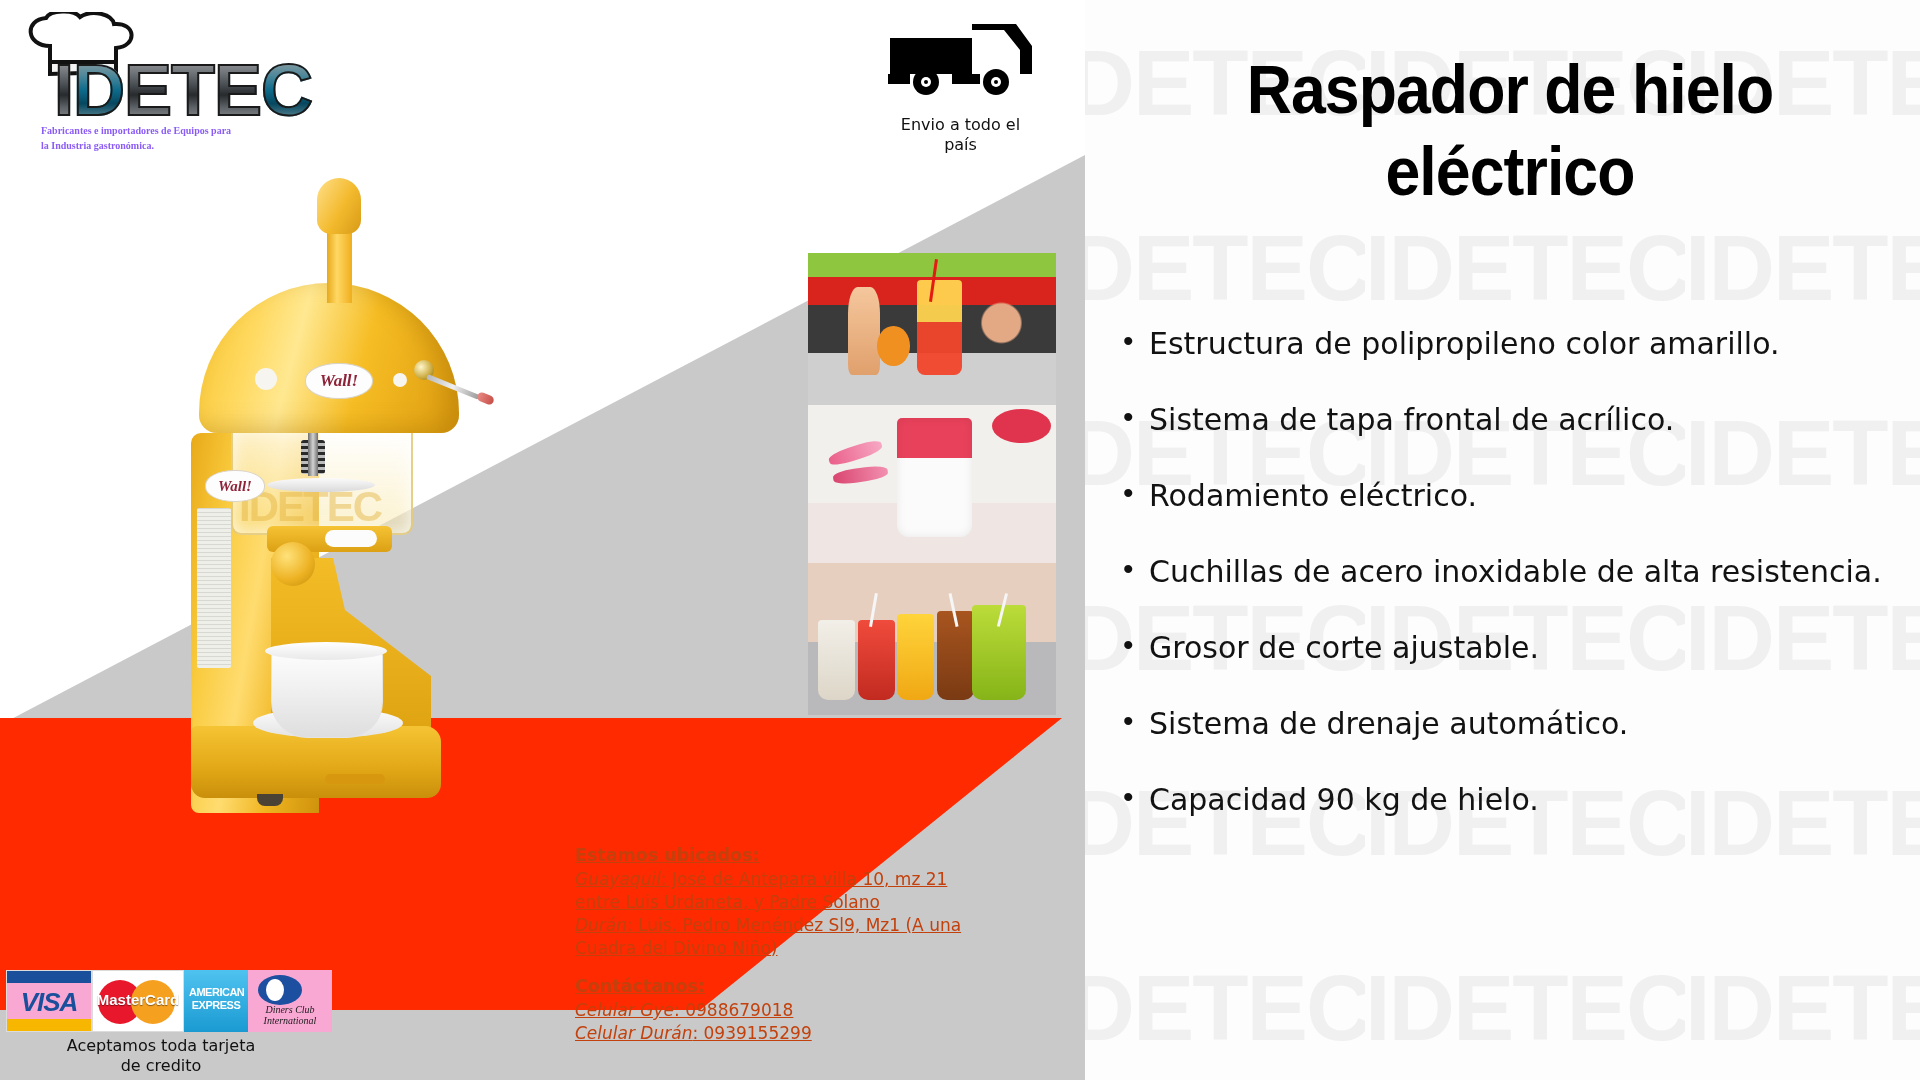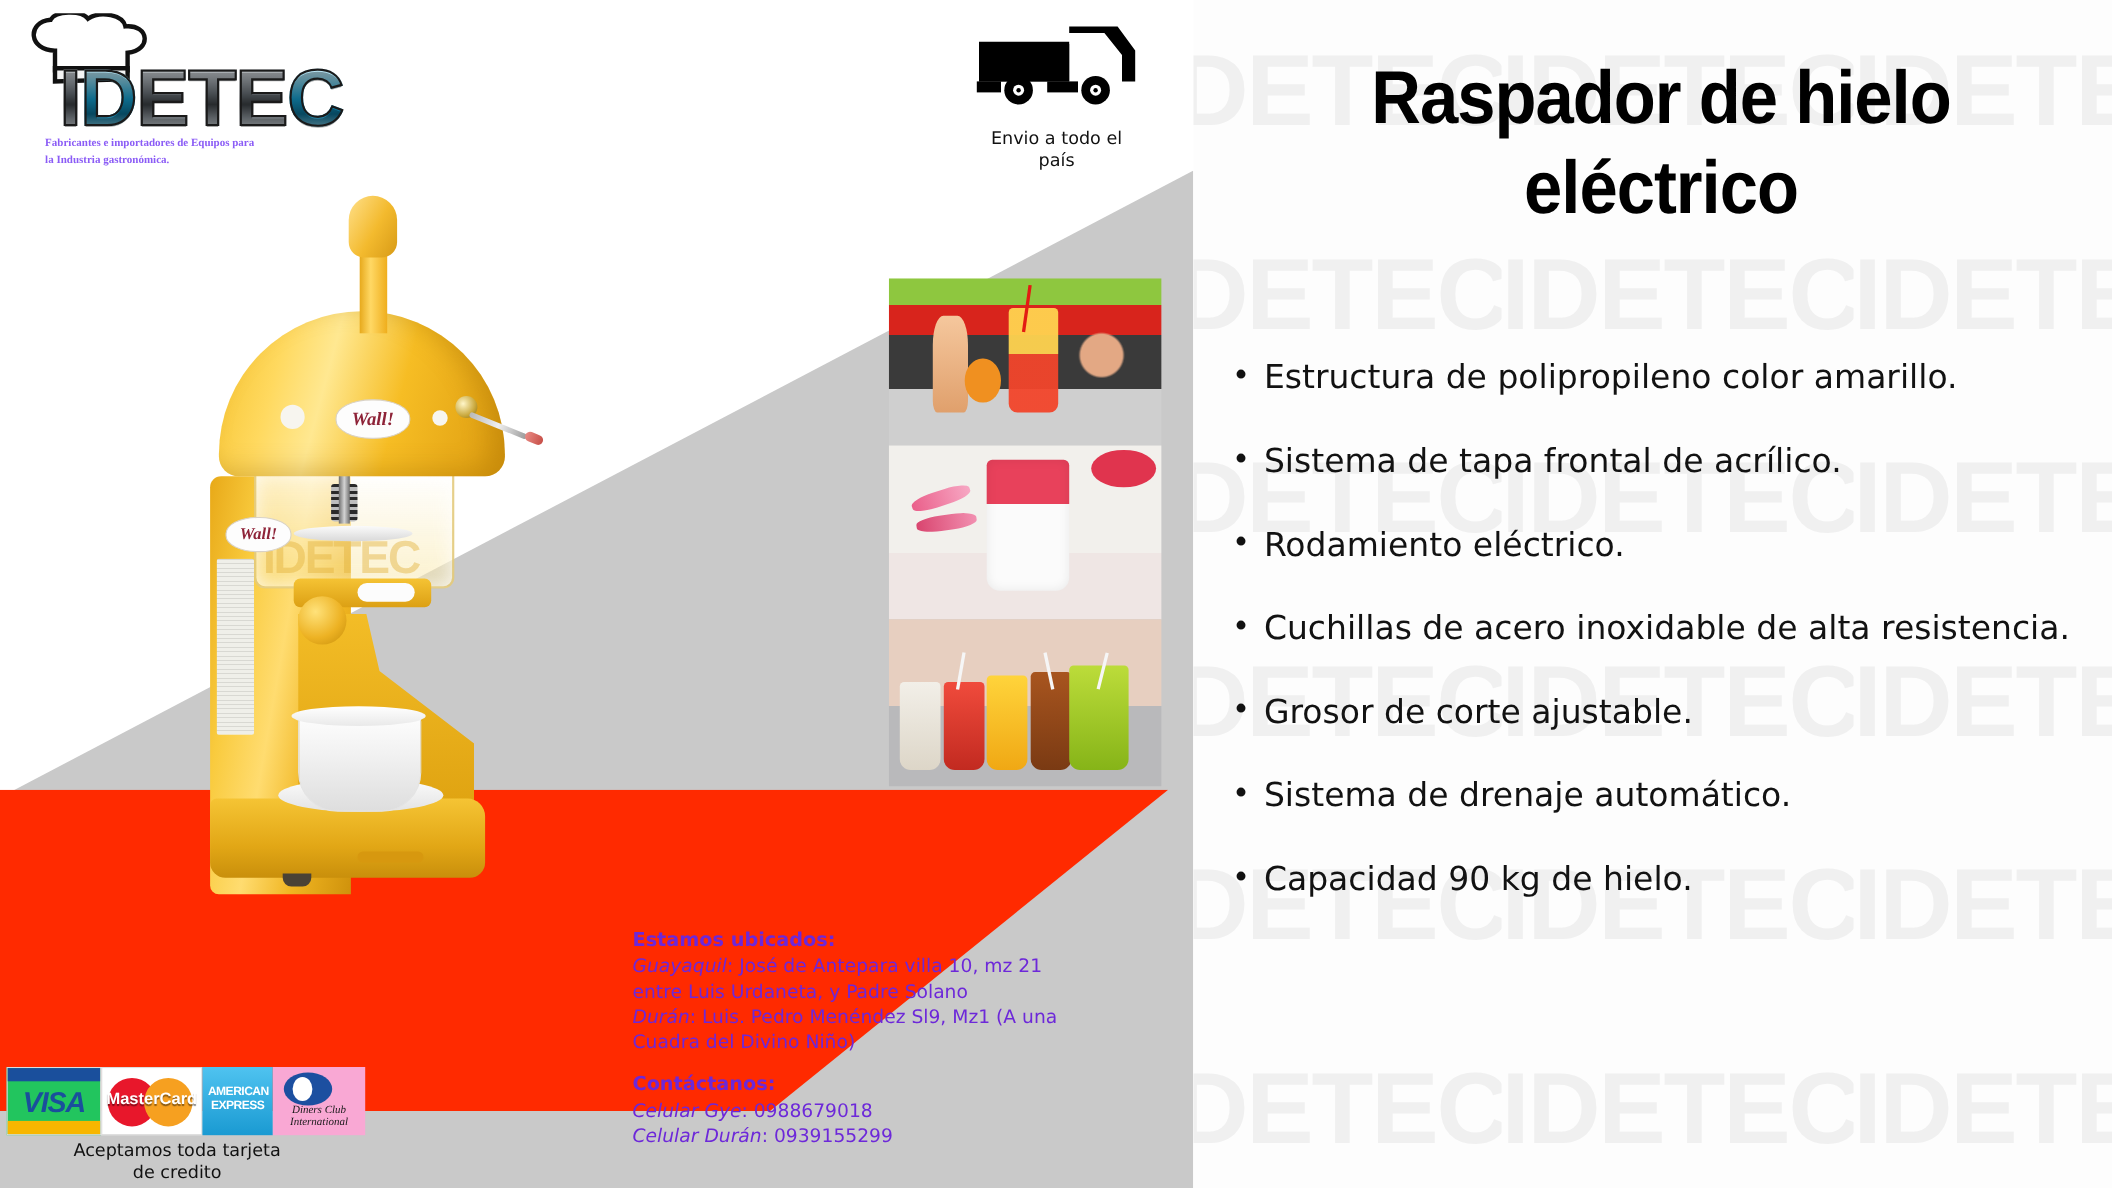--- a/index.html
+++ b/index.html
@@ -132,31 +132,31 @@
   .photo.p3 .c2{left:20%;background:linear-gradient(180deg,#f04b3c,#c22a20);}
   .photo.p3 .c3{left:36%;background:linear-gradient(180deg,#ffd43b,#f0a814);height:56%;}
   .photo.p3 .c4{left:52%;background:linear-gradient(180deg,#a8551f,#7a3a13);height:58%;}
   .photo.p3 .c5{left:66%;width:22%;height:62%;background:linear-gradient(180deg,#bcdc3a,#86b418);}
   .photo.p3 .s{position:absolute;width:3px;height:22%;background:#f6f6f6;bottom:58%;transform:rotate(10deg);}
   .photo.p3 .s1{left:26%;}
   .photo.p3 .s2{left:58%;transform:rotate(-12deg);}
   .photo.p3 .s3{left:78%;transform:rotate(14deg);}
 
   
-  .contact{position:absolute;left:575px;top:845px;width:500px;color:#6d28d9;}
+  .contact{position:absolute;left:575px;top:845px;width:500px;color:#c2410c;text-decoration:underline;}
   .contact .hd{font-family:"DejaVu Sans", sans-serif;font-weight:bold;font-size:17.5px;margin-bottom:3px;}
   .contact .ln{font-family:"DejaVu Sans", sans-serif;font-size:17px;line-height:23px;}
   .contact .ln i{font-style:italic;}
   .contact .gap{height:16px;}
 
   
   .pay{position:absolute;left:6px;top:970px;width:330px;}
   .pay-row{display:flex;align-items:stretch;height:62px;}
   .card{height:62px;box-sizing:border-box;}
-  .visa{width:86px;background:#22c55e;border:1px solid #dcdcdc;position:relative;}
+  .visa{width:86px;background:#f9a8d4;border:1px solid #dcdcdc;position:relative;}
   .visa .bar-t{position:absolute;left:0;top:0;width:100%;height:12px;background:#1a4f9c;}
   .visa .bar-b{position:absolute;left:0;bottom:0;width:100%;height:12px;background:#f7b600;}
   .visa .vtx{position:absolute;left:0;right:0;top:16px;text-align:center;font-style:italic;font-weight:bold;
      font-size:26px;color:#1a4f9c;letter-spacing:-1px;}
   .mc{width:92px;background:#fff;border:1px solid #dcdcdc;position:relative;}
   .mc .cl{position:absolute;top:9px;width:44px;height:44px;border-radius:50%;}
   .mc .cred{left:5px;background:#e8172b;}
   .mc .cyel{left:38px;background:#f6a020;}
   .mc .mtx{position:absolute;left:0;right:0;top:20px;text-align:center;font-weight:bold;font-size:15px;
      color:#fff;text-shadow:0 1px 1px rgba(0,0,0,.45);}

